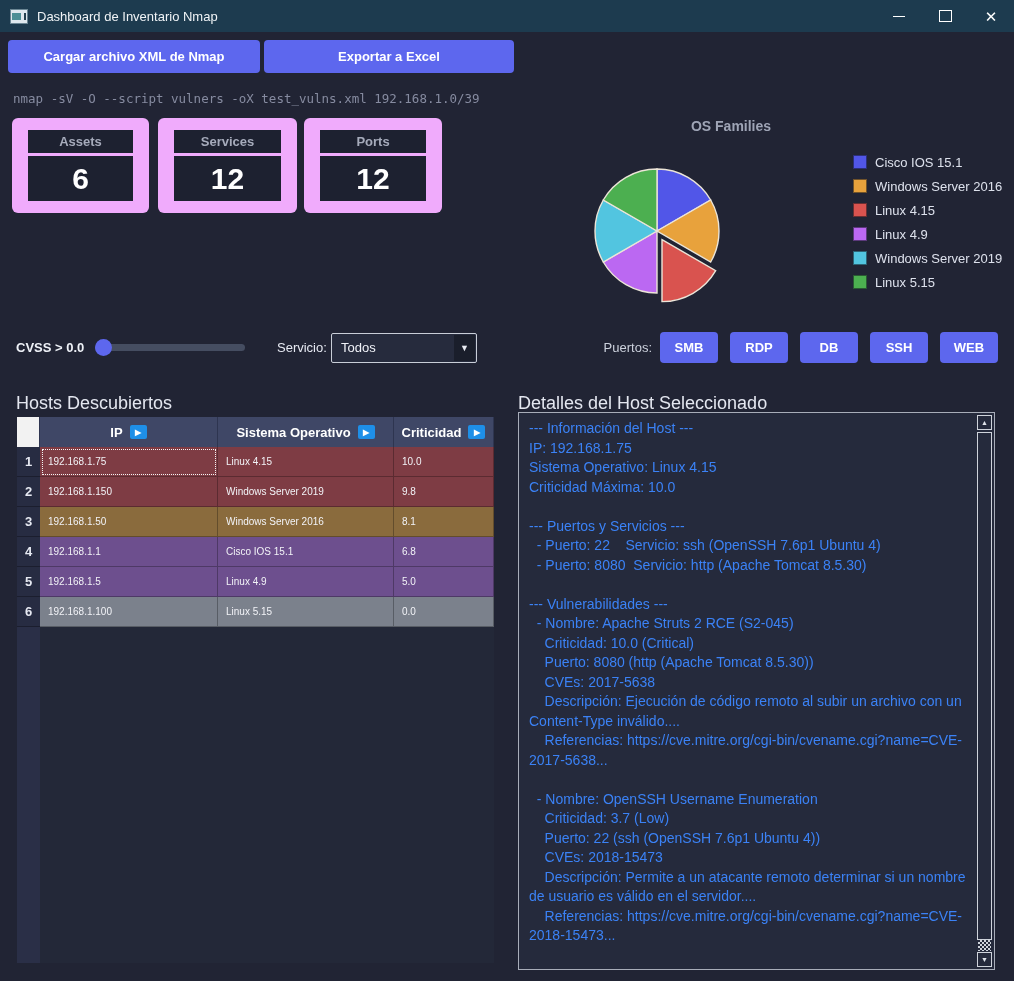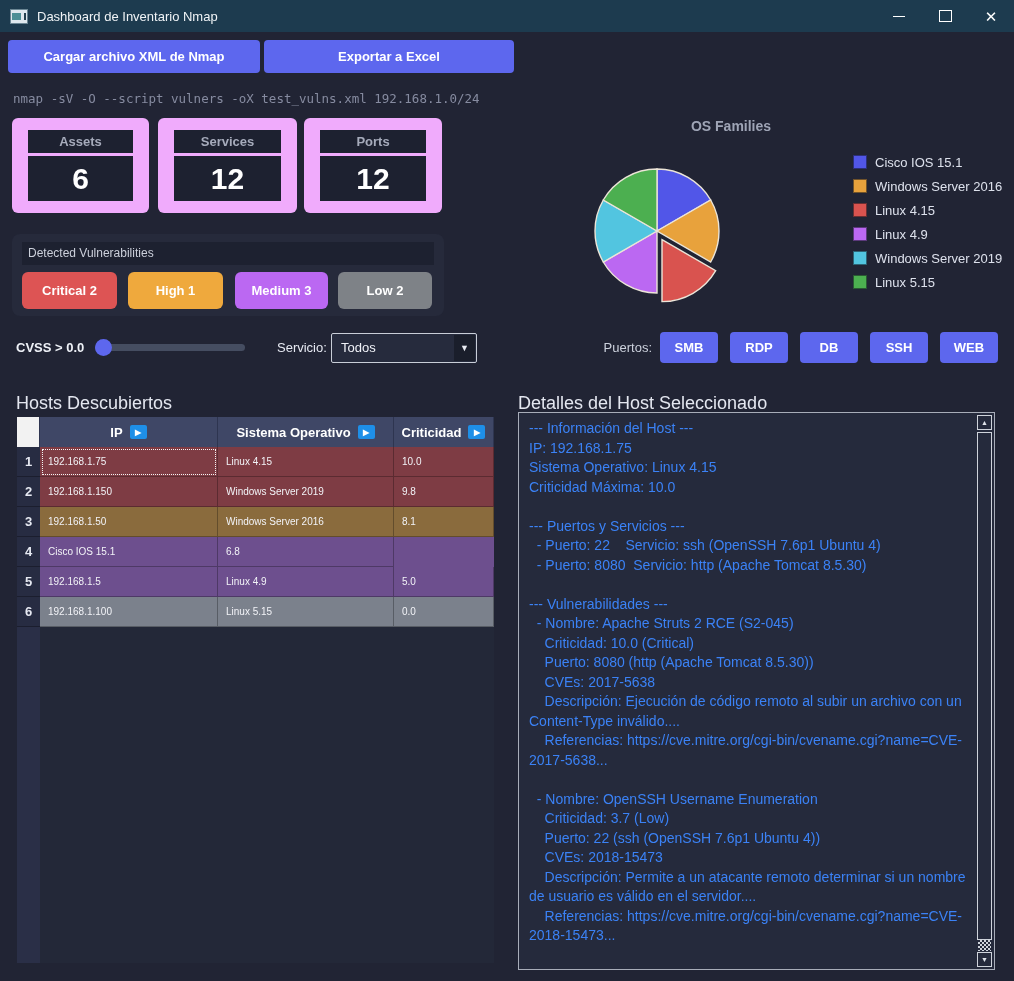--- a/index.html
+++ b/index.html
@@ -117,42 +117,35 @@
         </div>
       <div class="win-btn">
           <span class="glyph-close">✕</span>
         </div>
     </div>
   </div>
 
   <button class="btn-primary btn-load">Cargar archivo XML de Nmap</button>
   <button class="btn-primary btn-export">Exportar a Excel</button>
 
-  <div class="command">nmap -sV -O --script vulners -oX test_vulns.xml 192.168.1.0/24</div>
+  <div class="command">nmap -sV -O --script vulners -oX test_vulns.xml 192.168.1.0/39</div>
 
   <div class="stat-box stat-1">
     <div class="stat-label">Assets</div>
     <div class="stat-value">6</div>
   </div>
   <div class="stat-box stat-2">
     <div class="stat-label">Services</div>
     <div class="stat-value">12</div>
   </div>
   <div class="stat-box stat-3">
     <div class="stat-label">Ports</div>
     <div class="stat-value">12</div>
   </div>
 
-  <div class="vuln-panel">
-    <div class="vuln-title">Detected Vulnerabilities</div>
-    <button class="vuln-btn vuln-0" style="background: rgb(221, 84, 84);">Critical 2</button>
-    <button class="vuln-btn vuln-1" style="background: rgb(239, 169, 61);">High 1</button>
-    <button class="vuln-btn vuln-2" style="background: rgb(187, 104, 242);">Medium 3</button>
-    <button class="vuln-btn vuln-3" style="background: rgb(126, 130, 135);">Low 2</button>
-  </div>
 
   <div class="cvss-label">CVSS &gt; 0.0</div>
   <div class="slider-track"></div>
   <div class="slider-thumb"></div>
   <div class="service-label">Servicio:</div>
   <div class="dropdown">
     <div class="dropdown-value">Todos</div>
     <div class="dropdown-arrow">▼</div>
   </div>
 
@@ -234,20 +227,21 @@
       <div class="td">9.8</div>
     </div>
     <div class="t-grid r-2" style="background: rgb(138, 107, 61);">
       <div class="row-num">3</div>
       <div class="td">192.168.1.50</div>
       <div class="td">Windows Server 2016</div>
       <div class="td">8.1</div>
     </div>
     <div class="t-grid r-3" style="background: rgb(109, 79, 142);">
       <div class="row-num">4</div>
+      <div class="td">192.168.1.1</div>
       <div class="td">Cisco IOS 15.1</div>
       <div class="td">6.8</div>
     </div>
     <div class="t-grid r-4" style="background: rgb(109, 79, 142);">
       <div class="row-num">5</div>
       <div class="td">192.168.1.5</div>
       <div class="td">Linux 4.9</div>
       <div class="td">5.0</div>
     </div>
     <div class="t-grid r-5" style="background: rgb(123, 129, 140);">

